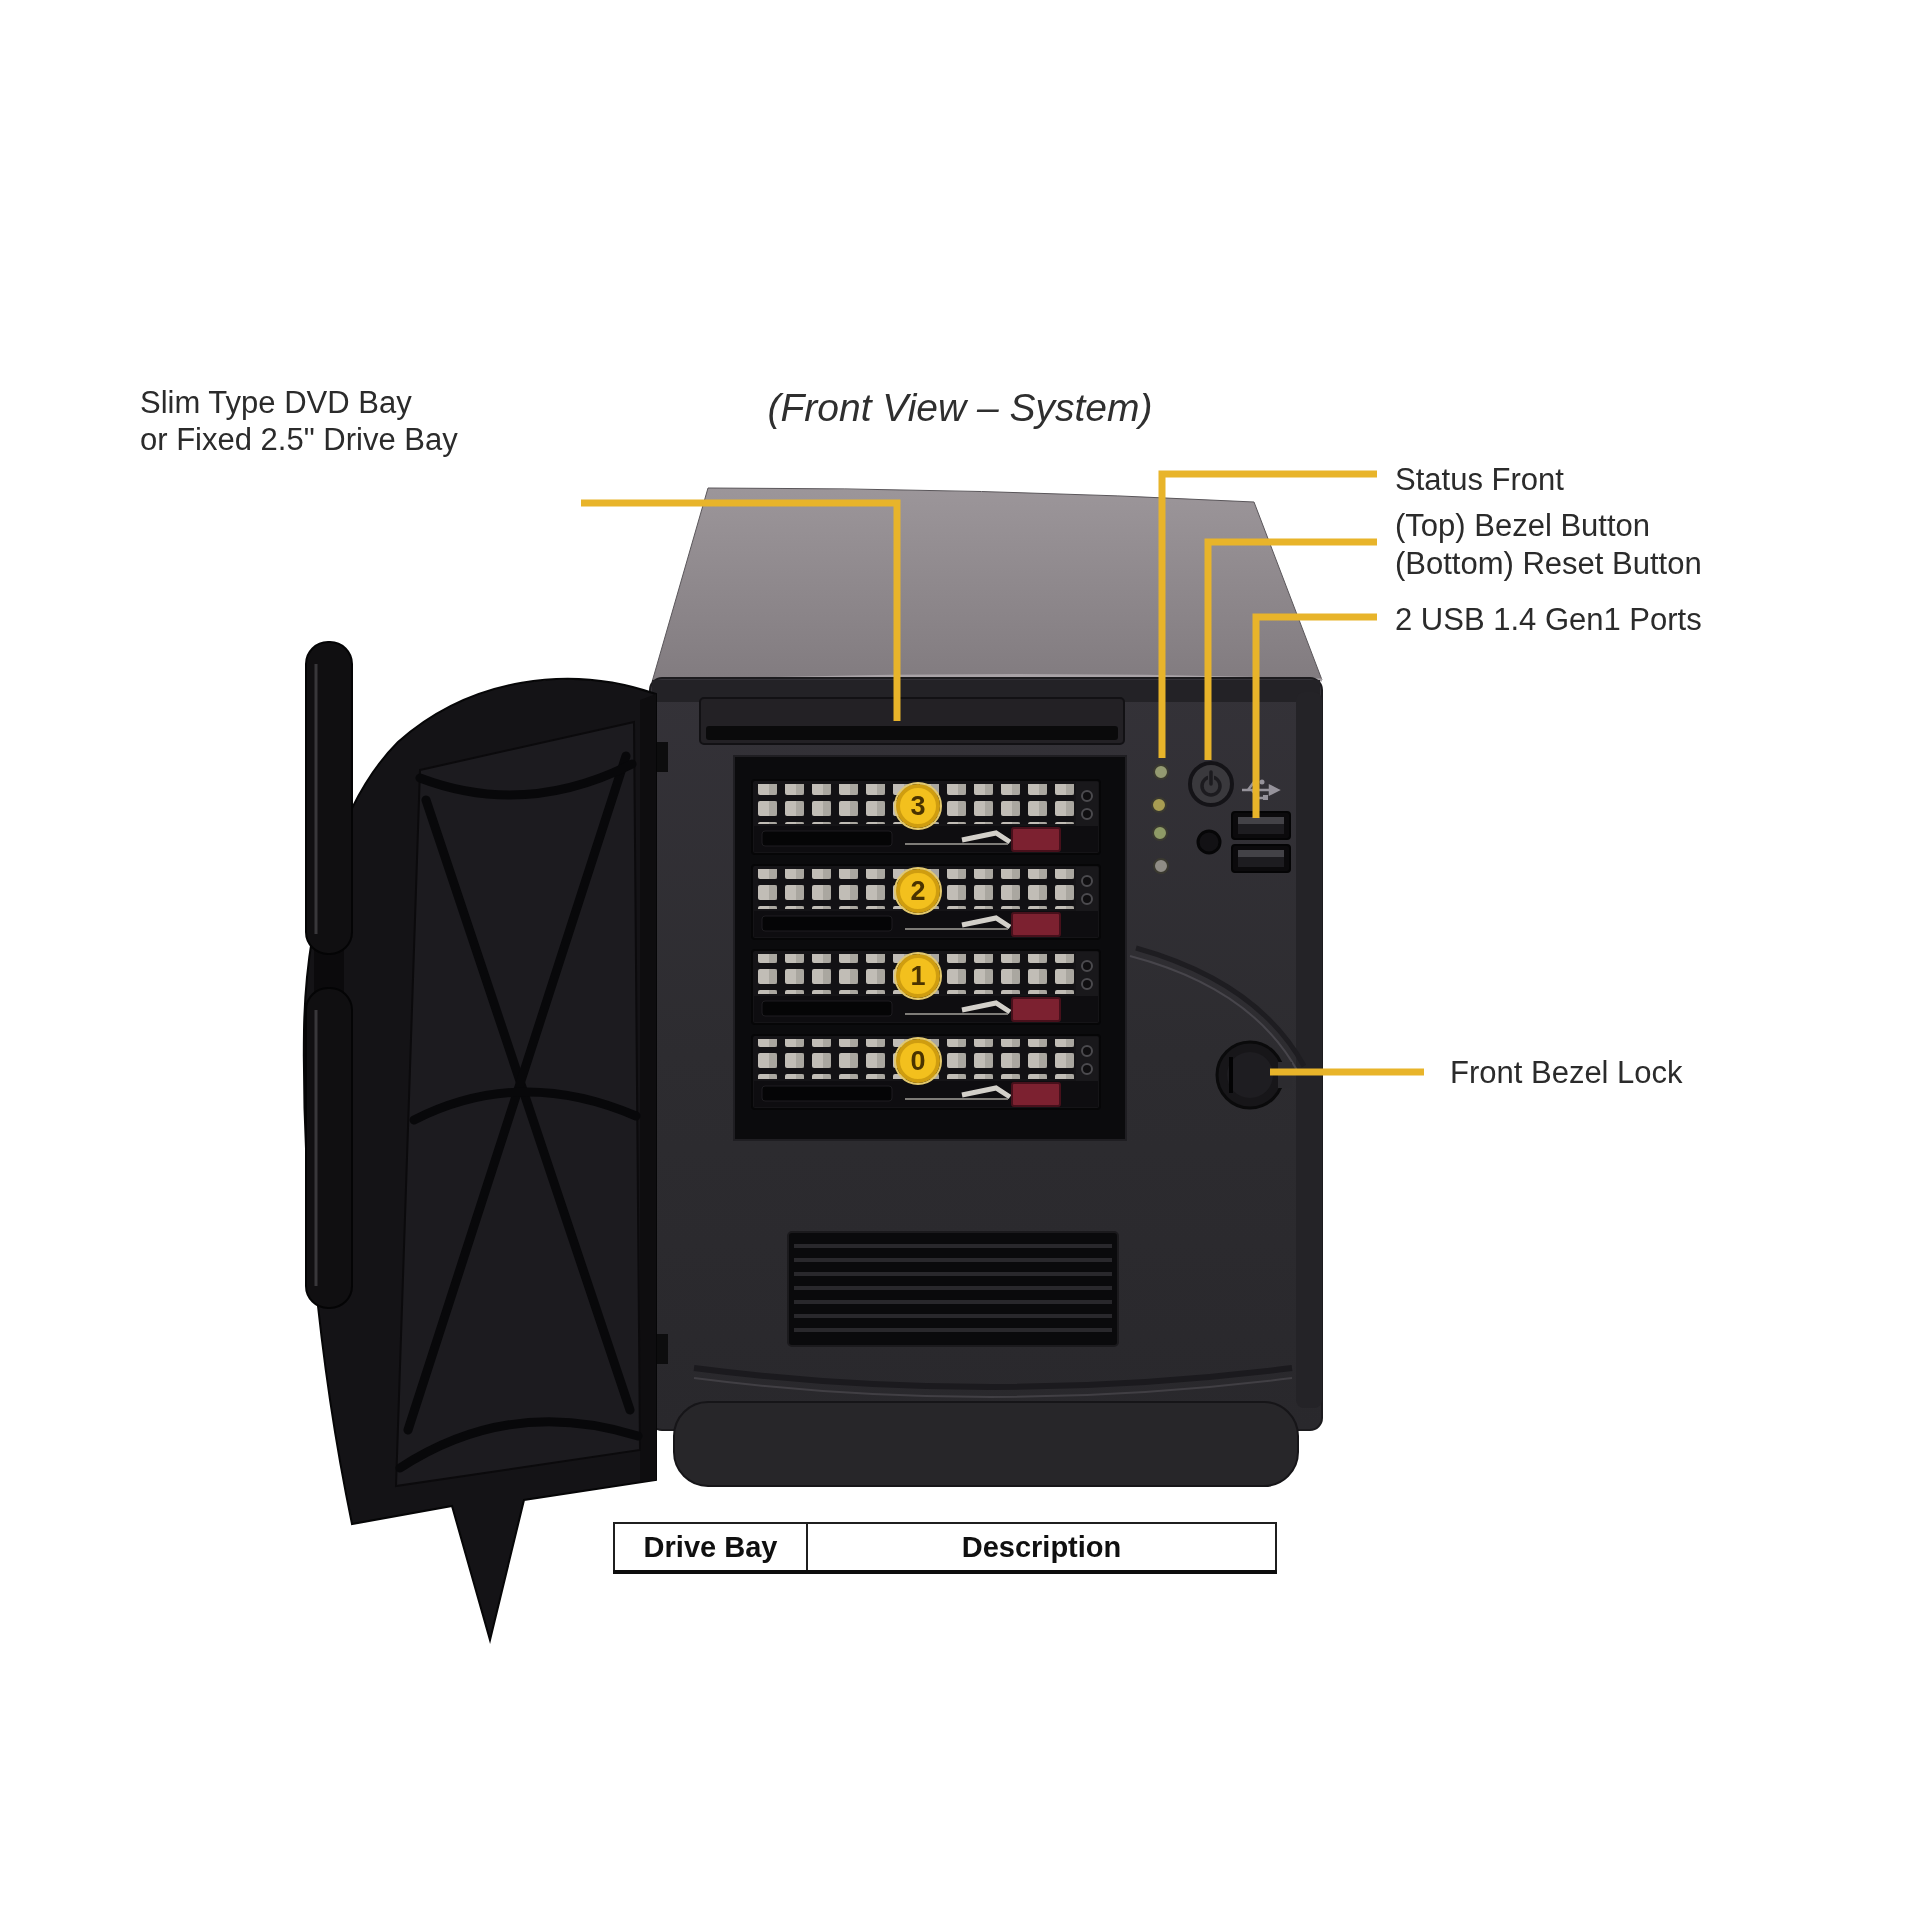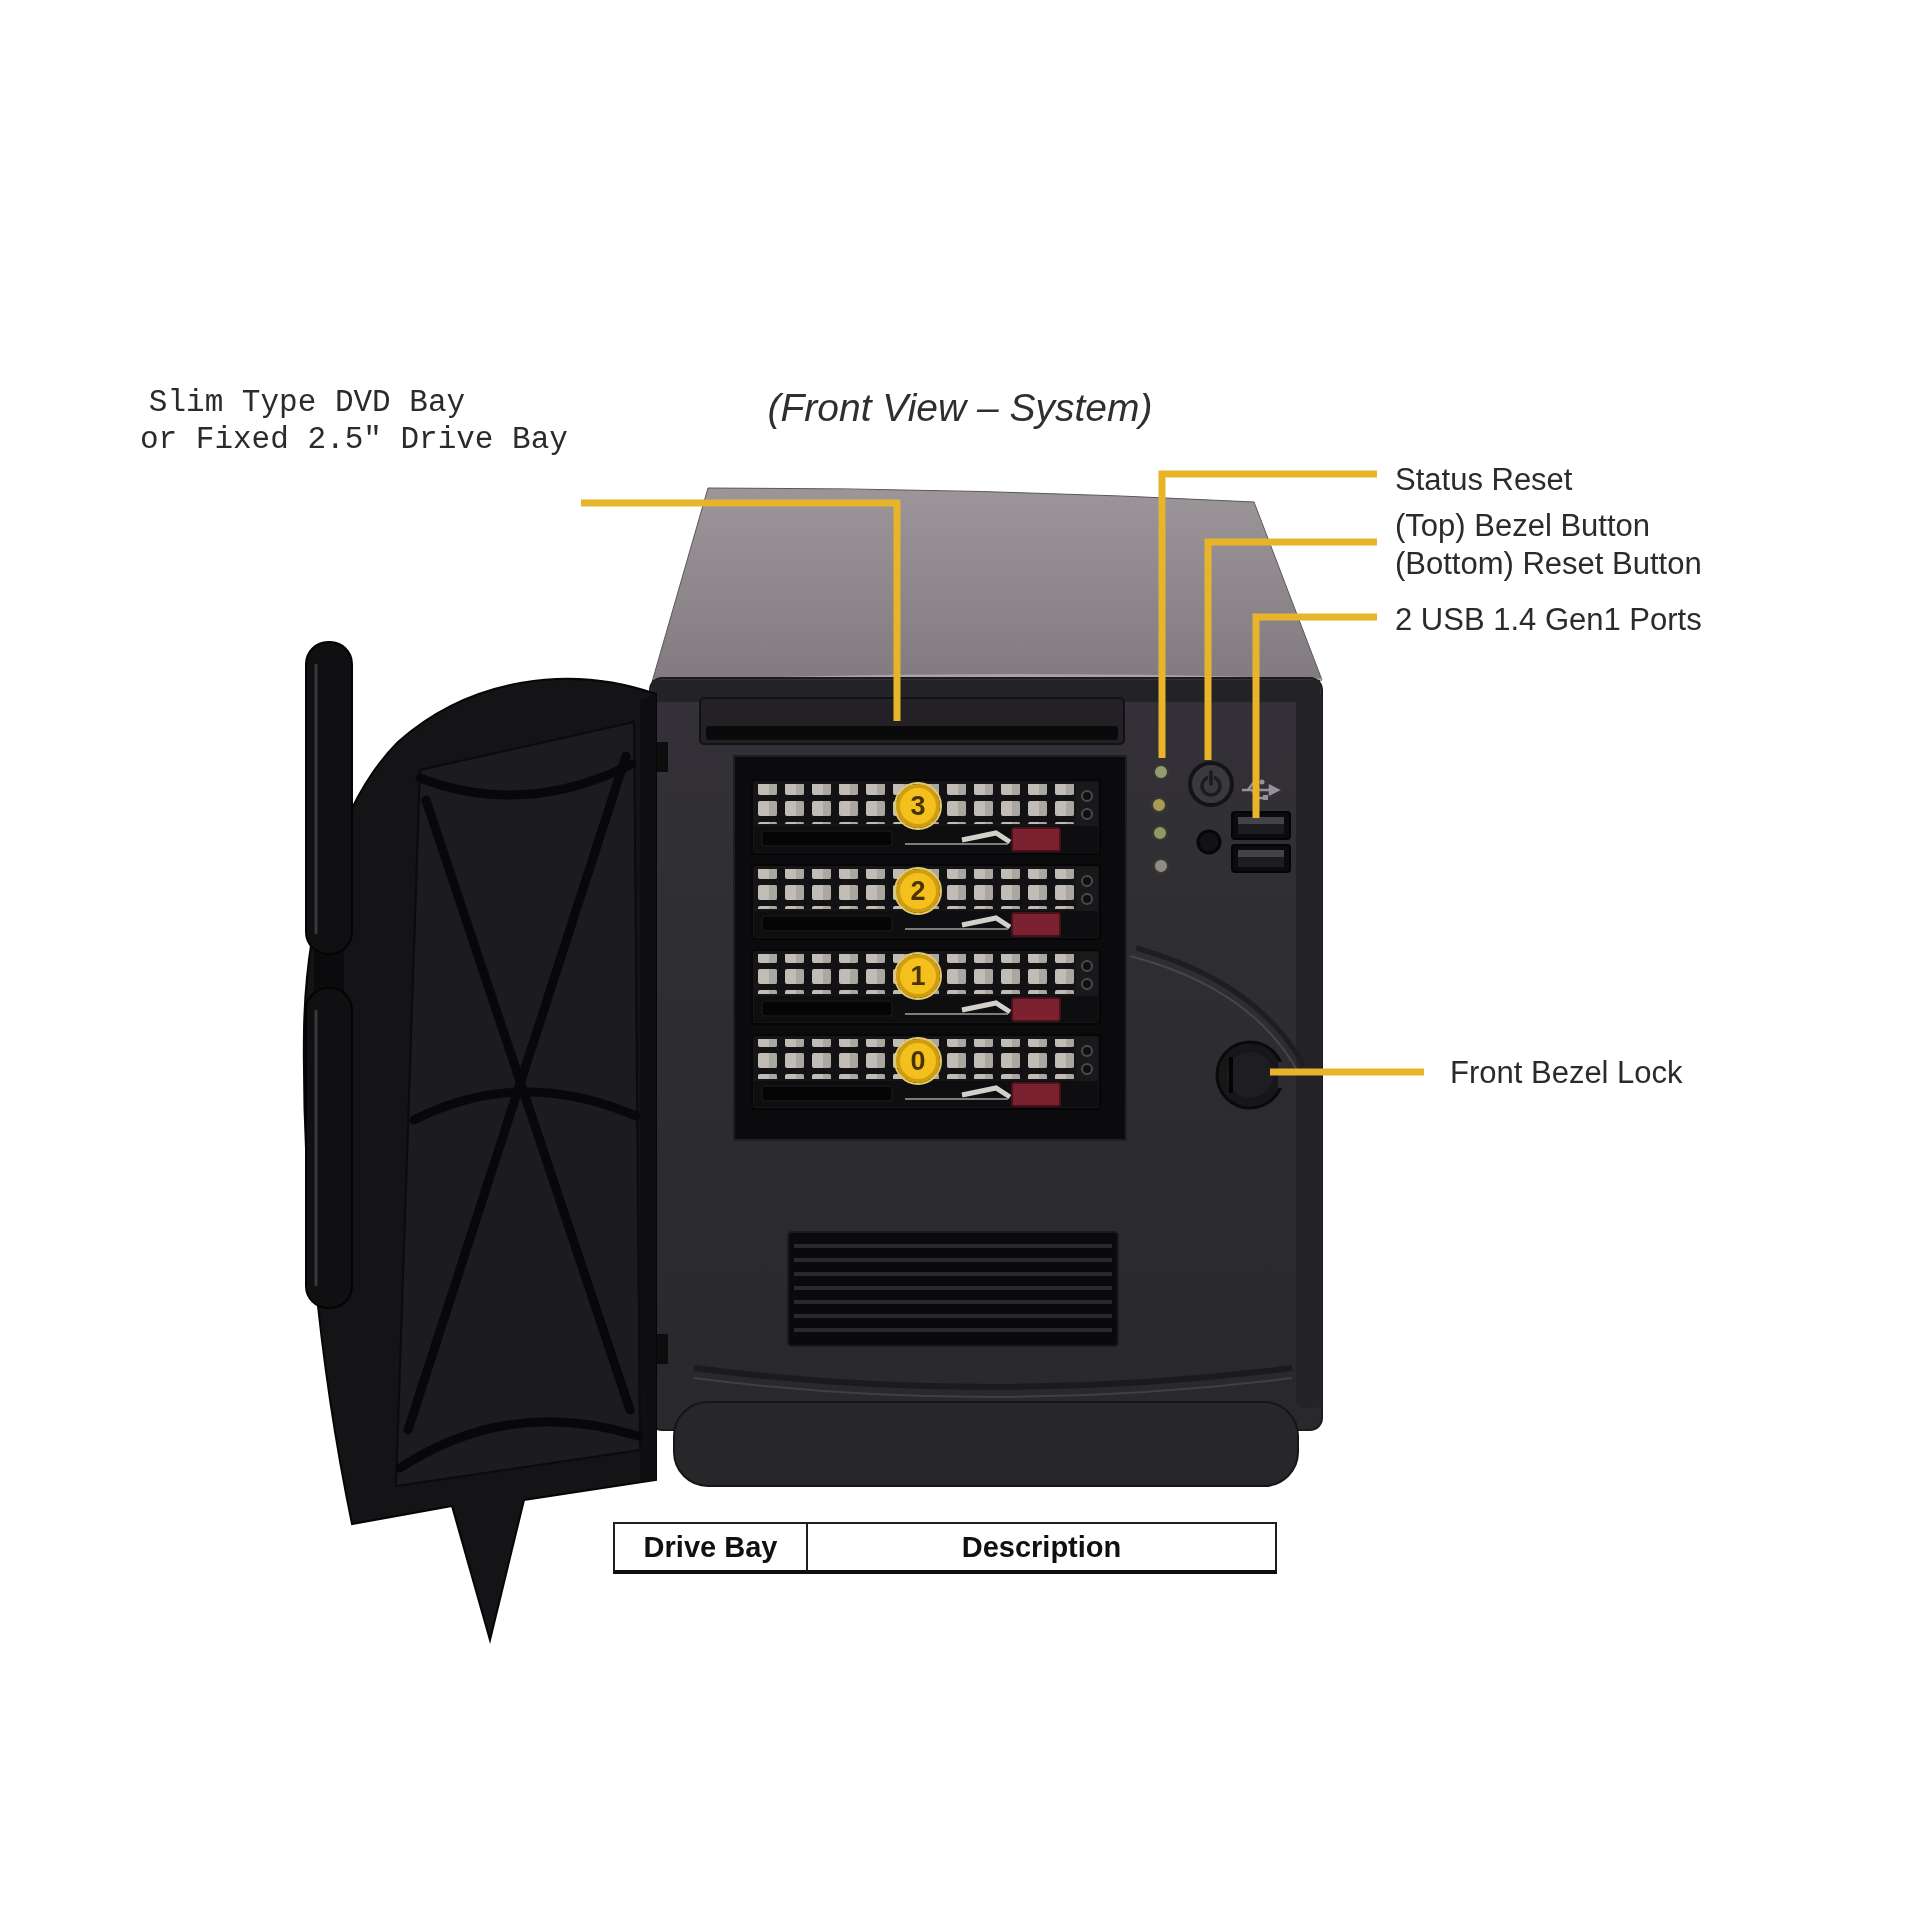--- a/index.html
+++ b/index.html
@@ -1,20 +1,20 @@
 <!DOCTYPE html>
 <html><head>
 <meta charset="utf-8">
 <style>
   html,body{margin:0;padding:0;background:#ffffff;}
   #canvas{position:relative;width:1920px;height:1920px;background:#ffffff;overflow:hidden;
           font-family:"Liberation Sans", sans-serif;}
   #art{position:absolute;left:0;top:0;}
   .lbl{position:absolute;color:#2b2b2b;font-size:31px;line-height:37px;white-space:nowrap;}
-  .lbl.right-align{text-align:center;font-family:Liberation Mono, monospace;}
+  .lbl.right-align{text-align:left;}
   #title-label{position:absolute;left:710px;top:386px;width:500px;text-align:center;
                font-style:italic;font-size:39px;color:#2f2f2f;white-space:nowrap;}
   #dvd-label{left:140px;top:384px;width:334px;}
   #status-label{left:1395px;top:461px;}
   #power-label-top{left:1395px;top:507px;}
   #power-label-bottom{left:1395px;top:545px;}
   #usb-label{left:1395px;top:601px;}
   #lock-label{left:1450px;top:1054px;}
 
   
@@ -238,21 +238,21 @@
     </g>
   </svg>
 
   <div id="title-label">(Front View – System)</div>
 
   <div id="dvd-label" class="lbl right-align">
     <div>Slim Type DVD Bay</div>
     <div>or Fixed 2.5" Drive Bay</div>
   </div>
 
-  <div id="status-label" class="lbl">Status Reset</div>
+  <div id="status-label" class="lbl">Status Front</div>
   <div id="power-label-top" class="lbl">(Top) Bezel Button</div>
   <div id="power-label-bottom" class="lbl">(Bottom) Reset Button</div>
   <div id="usb-label" class="lbl">2 USB 1.4 Gen1 Ports</div>
   <div id="lock-label" class="lbl">Front Bezel Lock</div>
 
   <table id="bay-table">
     <tbody>
         <tr>
       <th class="col-bay">Drive Bay</th>
       <th>Description</th>

